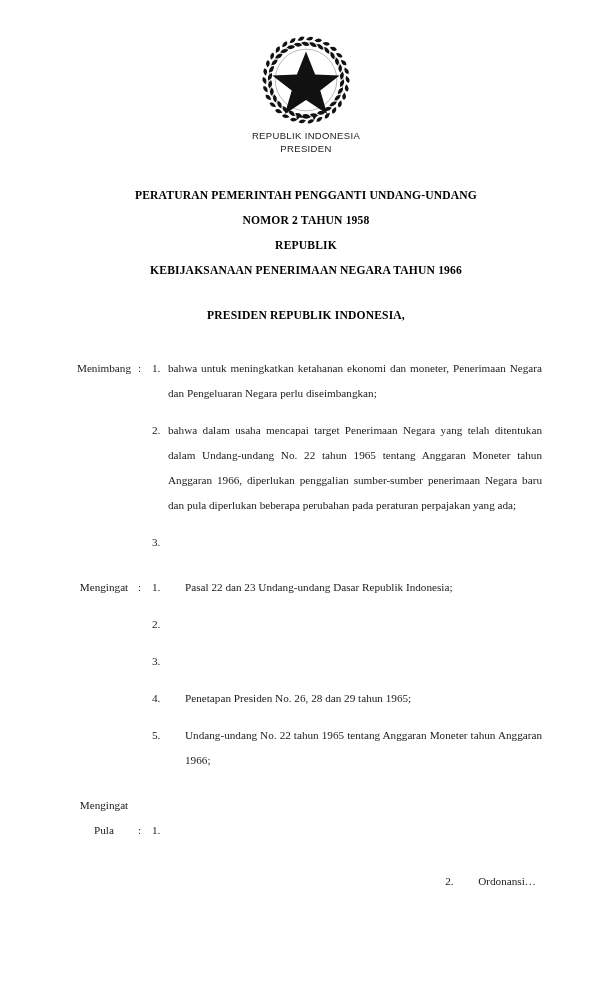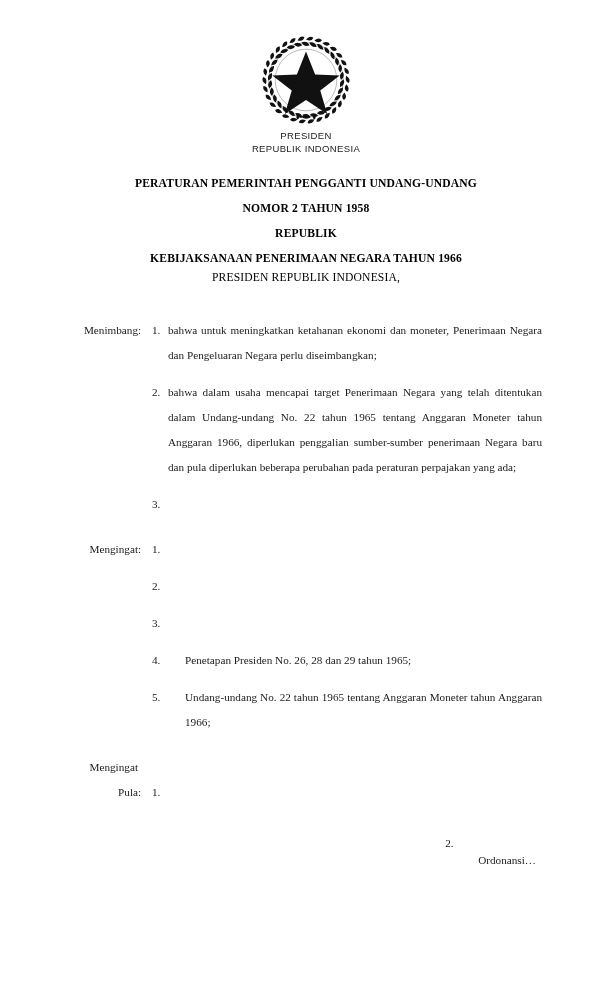--- a/index.html
+++ b/index.html
@@ -42,33 +42,34 @@
     font-family: "Liberation Sans", "DejaVu Sans", sans-serif;
     font-size: 9.5px;
     letter-spacing: 0.35px;
     line-height: 12.5px;
     color: #222222;
   }
   .letterhead-text div { display: block; }
 
   
   .title-block {
-    margin-top: 16px;
+    margin-top: 28px;
     text-align: center;
     font-weight: bold;
     font-size: 11.6px;
     line-height: 25px;
     letter-spacing: 0.15px;
     color: #000000;
   }
   .title-block .line { display: block; }
 
   .preamble-head {
+    margin-top: 26px;
     text-align: center;
-    font-weight: normal;
+    font-weight: bold;
     font-size: 11.6px;
     letter-spacing: 0.15px;
     color: #000000;
   }
 
   
   .body {
     margin-top: 34px;
     padding-left: 70px;
     padding-right: 70px;
@@ -79,21 +80,21 @@
   .section { position: relative; }
 
   .clause-row {
     display: flex;
     align-items: flex-start;
   }
 
   .label-col {
     width: 68px;
     flex: 0 0 68px;
-    text-align: right;
+    text-align: center;
     white-space: nowrap;
   }
   .label-col.stacked { line-height: 25px; }
 
   .colon-col {
     width: 14px;
     flex: 0 0 14px;
     text-align: left;
   }
 
@@ -115,21 +116,21 @@
   .gap-sm { height: 12px; }
   .gap-md { height: 20px; }
 
   .trailing-row {
     display: flex;
     margin-top: 26px;
     padding-left: 0;
   }
   .trailing-spacer { flex: 1 1 auto; }
   .trailing-num { width: 33px; flex: 0 0 33px; }
-  .trailing-text { flex: 0 0 auto; padding-right: 6px; margin-top: 17px; }
+  .trailing-text { flex: 0 0 auto; padding-right: 6px; }
 </style>
 </head>
 <body>
 
 <div class="page">
 
   <div class="letterhead">
     <svg class="emblem" viewBox="0 0 100 100" aria-hidden="true">
       <g fill="#111111">
 
@@ -210,22 +211,22 @@
 
           <path d="M45,90 q5,-5 10,0 q-5,4 -10,0 z"></path>
           <path d="M41,88 q-3,3 0,5 q3,-2 0,-5 z"></path>
           <path d="M59,88 q3,3 0,5 q-3,-2 0,-5 z"></path>
         </g>
 
         <path d="M50,19 L59.9,44.1 L86.6,45.0 L65.5,61.4 L73.0,87.0 L50,71.8 L27.0,87.0 L34.5,61.4 L13.4,45.0 L40.1,44.1 Z"></path>
       </g>
     </svg>
     <div class="letterhead-text">
+      <div>REPUBLIK INDONESIA</div>
       <div>PRESIDEN</div>
-      <div>REPUBLIK INDONESIA</div>
     </div>
   </div>
 
   <div class="title-block">
     <span class="line">PERATURAN PEMERINTAH PENGGANTI UNDANG-UNDANG</span>
     <span class="line">NOMOR 2 TAHUN 1958</span>
     <span class="line">REPUBLIK</span>
     <span class="line">KEBIJAKSANAAN PENERIMAAN NEGARA TAHUN 1966</span>
   </div>
 
@@ -261,20 +262,21 @@
     </div>
 
     <div class="gap-md"></div>
 
     <div class="section">
 
       <div class="clause-row">
         <div class="label-col">Mengingat</div>
         <div class="colon-col">:</div>
         <div class="num-col wide">1.</div>
+        <div class="text-col">Pasal 22 dan 23 Undang-undang Dasar Republik Indonesia;</div>
       </div>
 
       <div class="gap-sm"></div>
 
       <div class="clause-row">
         <div class="label-col"></div>
         <div class="colon-col"></div>
         <div class="num-col wide">2.</div>
       </div>
 

